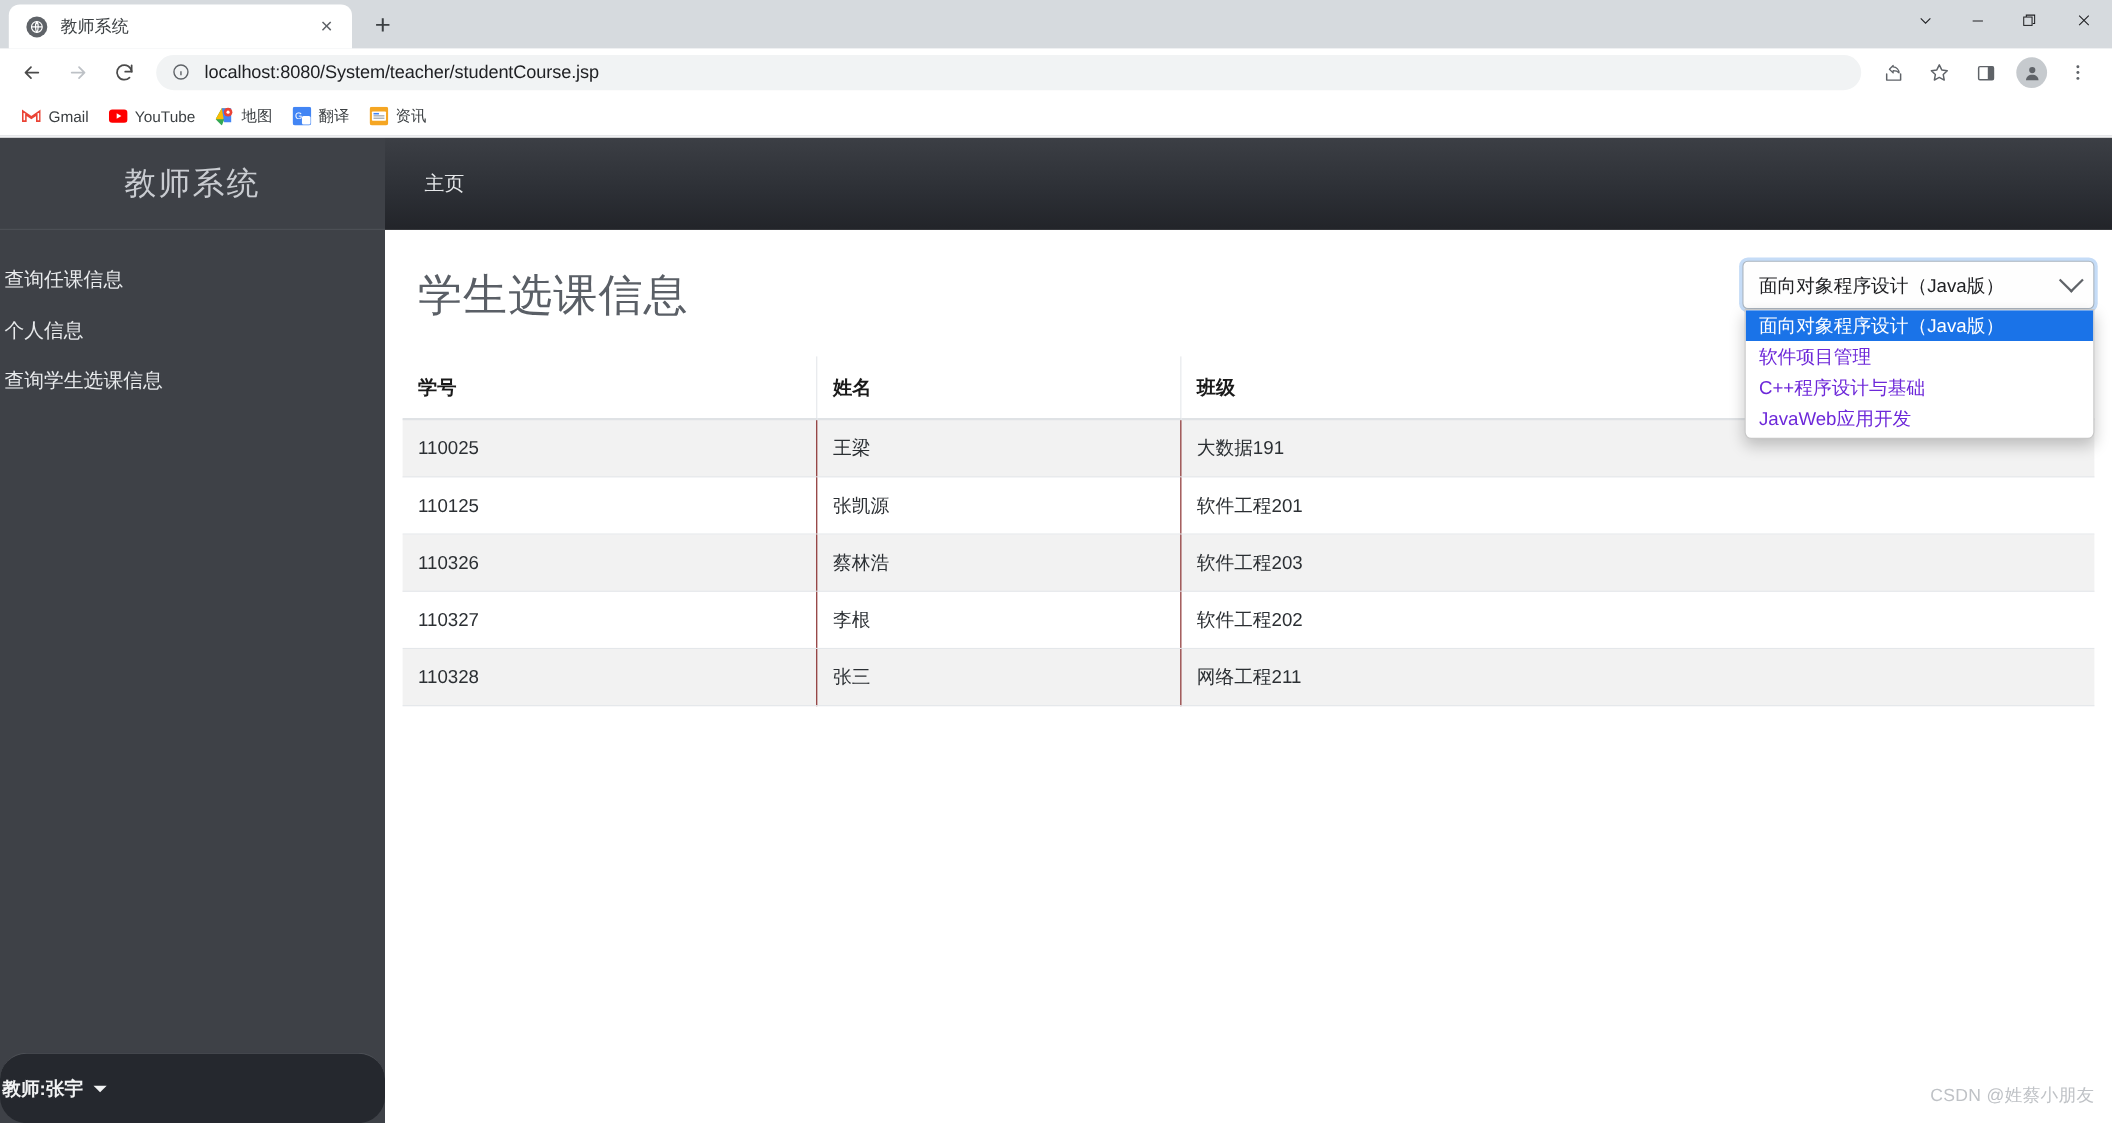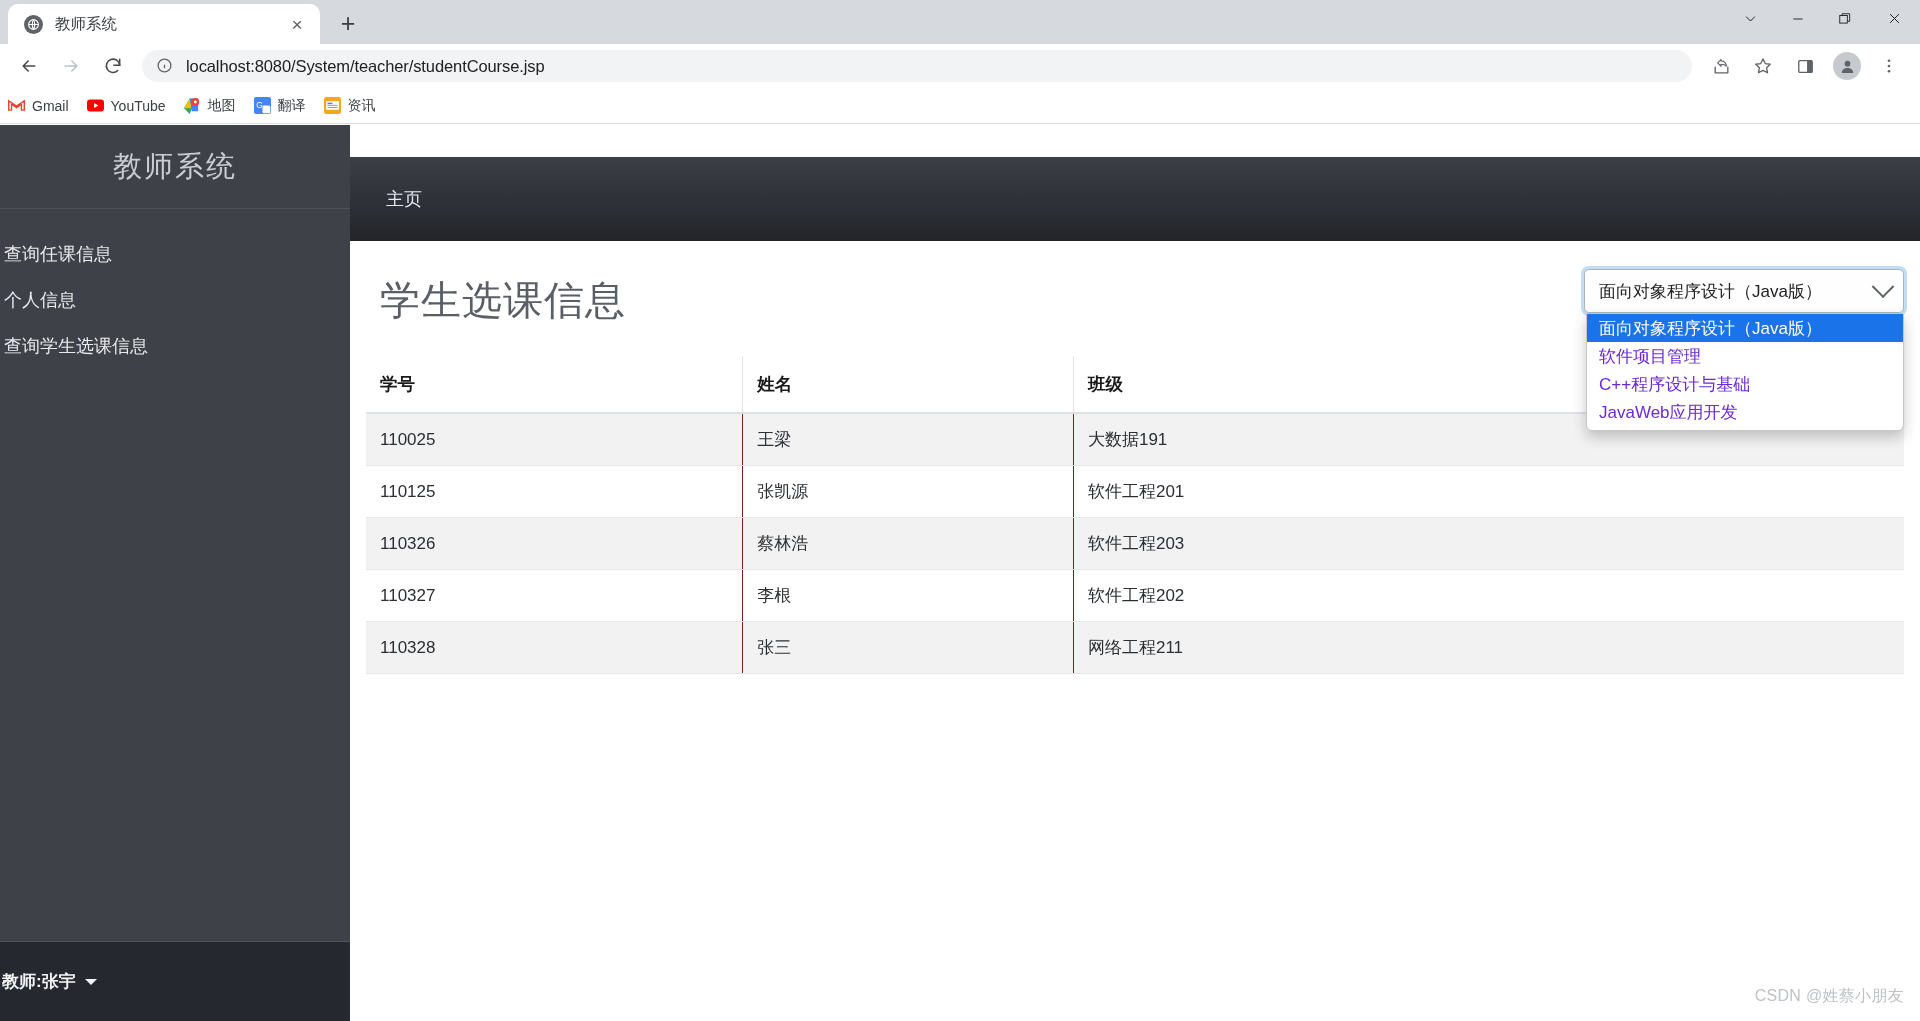--- a/index.html
+++ b/index.html
@@ -102,21 +102,21 @@
     width: 28px; height: 28px; border-radius: 50%;
     background: #c6cace;
     display: flex; align-items: center; justify-content: center;
     color: #5f6368; margin: 0 7px;
   }
 
   .bookmarks {
     height: 36px;
     background: #ffffff;
     display: flex; align-items: center;
-    padding: 0 0;
+    padding: 0 12px;
     border-bottom: 1px solid #dadce0;
   }
   .bm {
     display: flex; align-items: center;
     padding: 4px 8px; margin-right: 2px;
     border-radius: 4px;
   }
   .bm-ico {
     width: 17px; height: 17px; margin-right: 7px;
     display: flex; align-items: center; justify-content: center;
@@ -151,28 +151,29 @@
   .sidebar-nav { padding-top: 22px; flex: 1 1 auto; }
   .side-item {
     height: 46px;
     display: flex; align-items: center;
     padding-left: 4px;
     color: #e8eaec;
     font-size: 18px;
   }
   .sidebar-footer {
     flex: 0 0 auto;
-    height: 80px;
+    height: 64px;
     background: #25282e;
     display: flex; align-items: center;
     padding-left: 2px;
     color: #f2f3f4;
     font-size: 17px;
     font-weight: bold;
     border-top: 1px solid #4e5157;
+    border-radius: 24px;
   }
   .caret-down {
     display: inline-block;
     width: 0; height: 0;
     border-left: 6px solid transparent;
     border-right: 6px solid transparent;
     border-top: 6px solid #f2f3f4;
     margin-left: 9px;
   }
 
@@ -180,21 +181,20 @@
     position: absolute;
     left: 350px; top: 0;
     width: 1570px; height: 896px;
     background: #ffffff;
   }
   .topnav {
     height: 84px;
     background: linear-gradient(180deg, #3c3f45 0%, #2c2f35 60%, #222429 100%);
     display: flex; align-items: center;
     padding-left: 36px;
-    margin-top: 32px;
   }
   .topnav-link { color: #e6e8ea; font-size: 18px; }
 
   .page-body { position: relative; padding: 0 16px; }
 
   .page-title {
     font-size: 40px;
     color: #5a5f66;
     font-weight: normal;
     padding: 32px 0 26px 14px;

